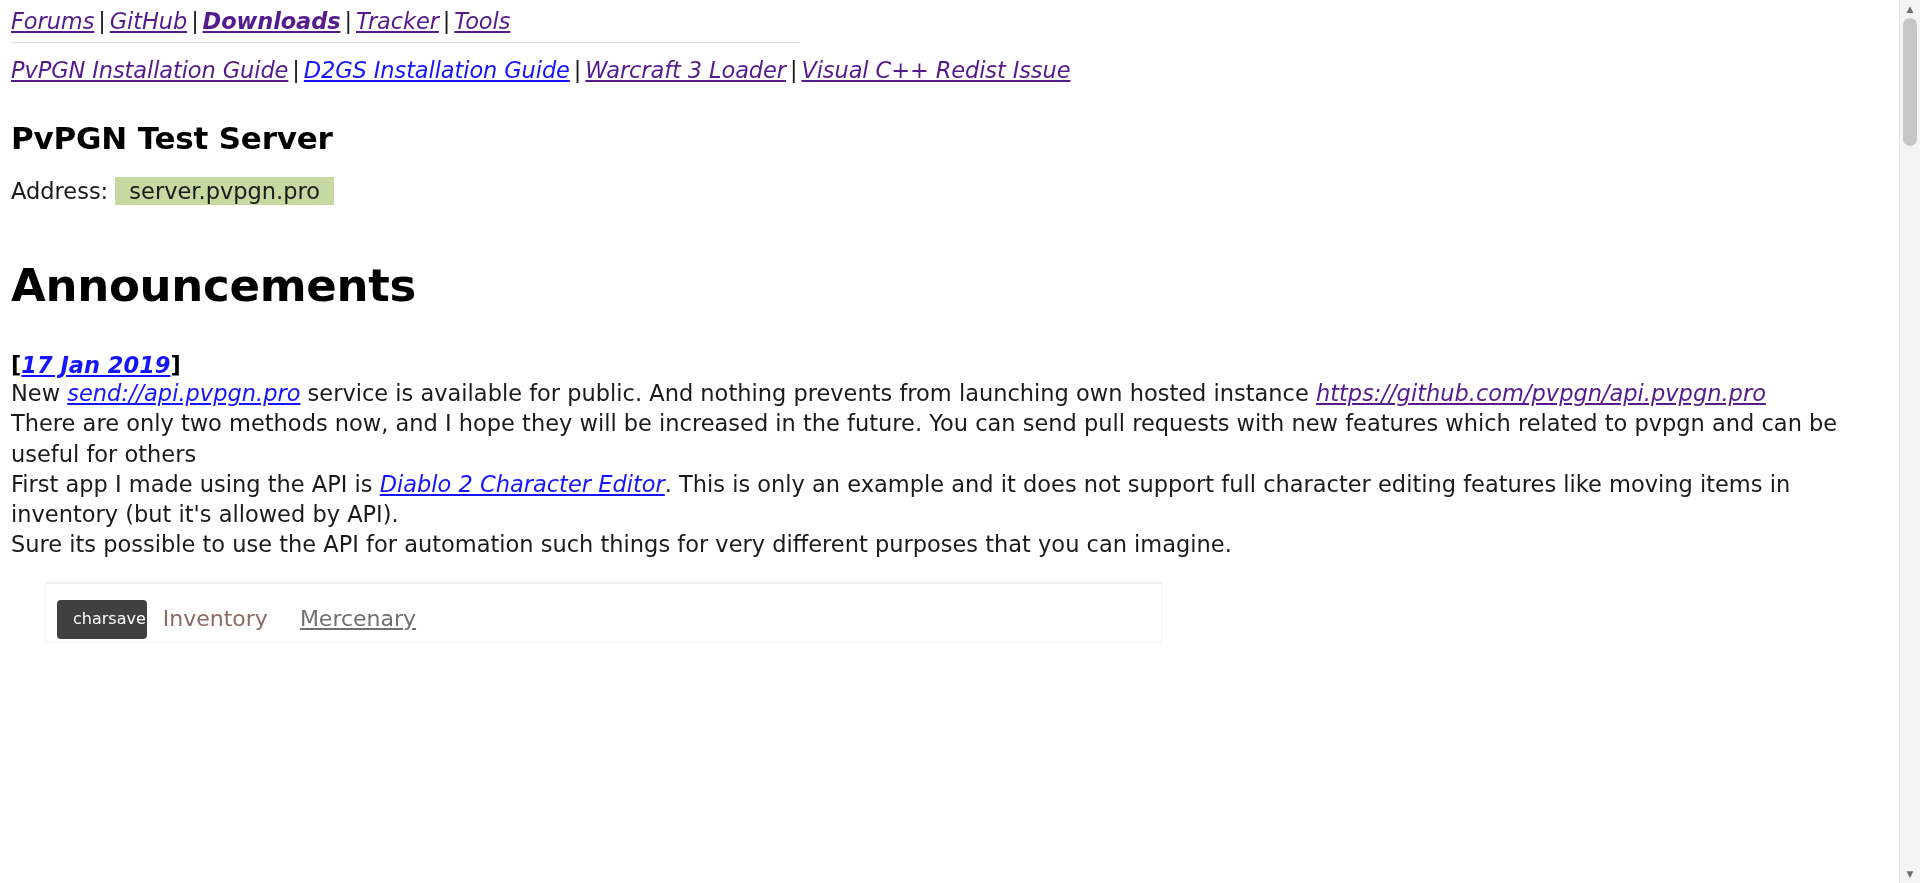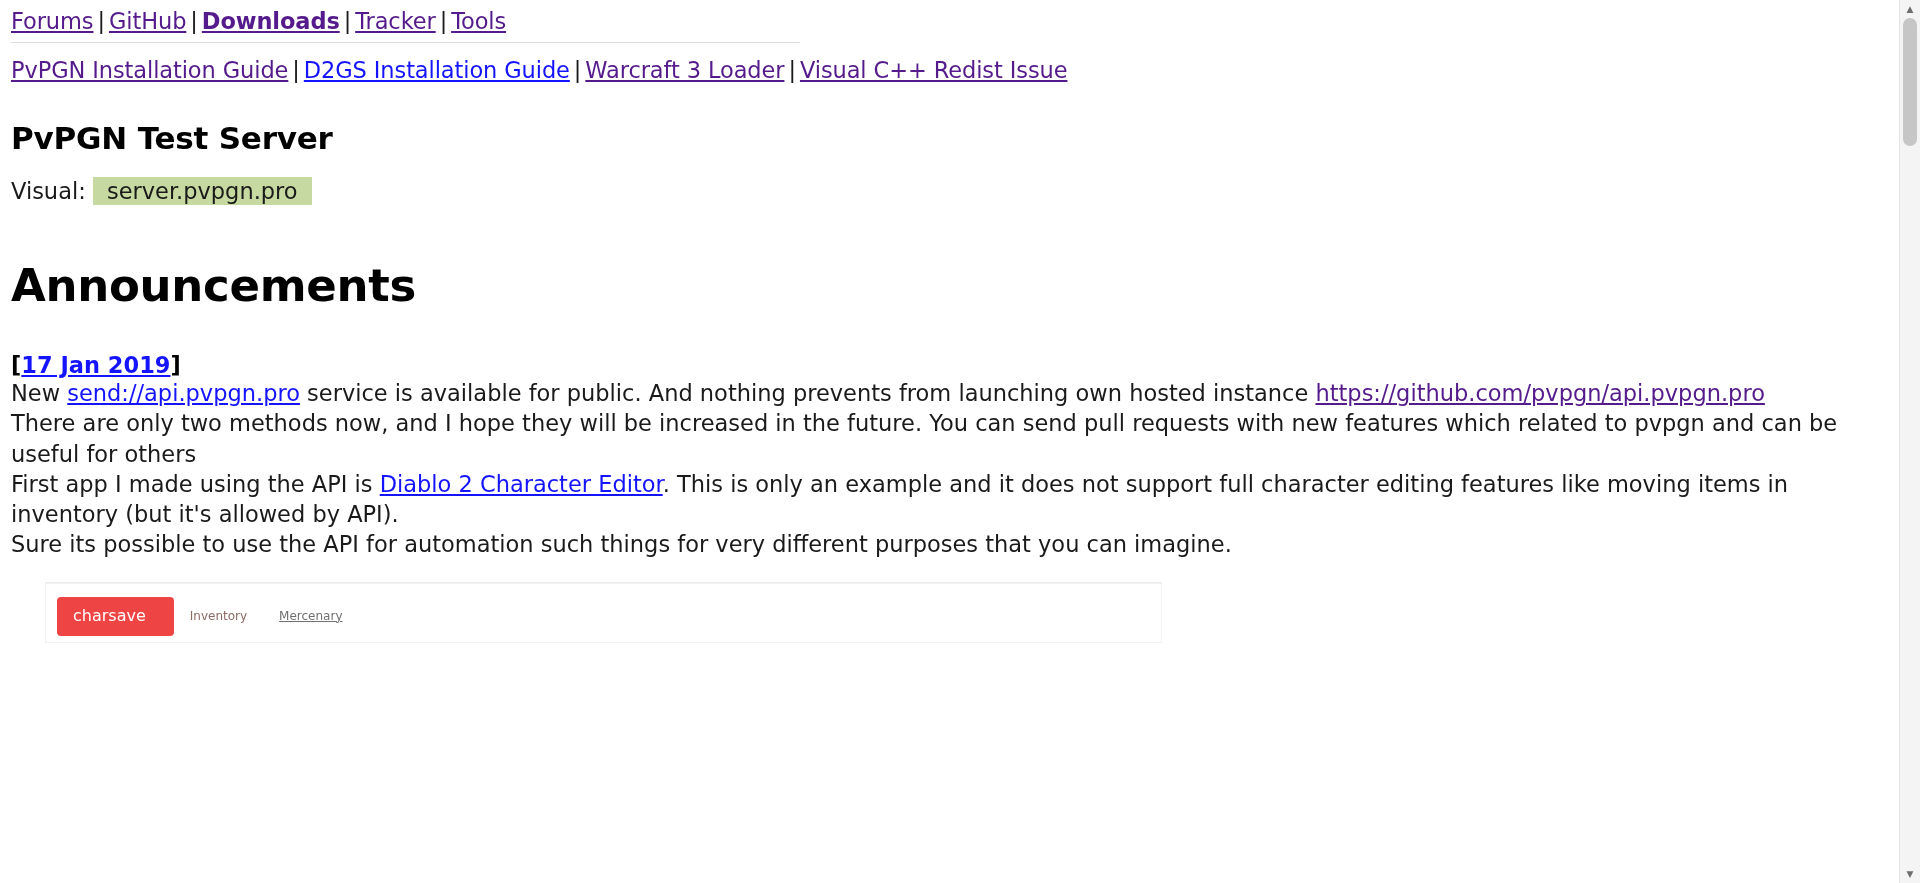--- a/index.html
+++ b/index.html
@@ -41,20 +41,21 @@
   .nav-row.secondary {
     padding-top: 12px;
     font-size: 22.5px;
   }
   .nav-sep {
     color: #1a1a1a;
     padding: 0 4px;
   }
   a {
     text-decoration: underline;
+    font-style: italic;
   }
   a.visited {
     color: #551a8b;
   }
   a.fresh {
     color: #1414ff;
   }
   a.bold {
     font-weight: bold;
   }
@@ -126,29 +127,29 @@
     box-shadow: 0 0 0 1px #f2f2f2 inset;
   }
   .app-tabs {
     display: flex;
     align-items: center;
     padding-left: 12px;
     padding-top: 14px;
     gap: 0;
   }
   .tab-pill {
-    background: #ef4444;
+    background: #404040;
     color: #ffffff;
     font-size: 16px;
-    padding: 9px 28px 11px 16px;
+    padding: 9px 1px 11px 16px;
     border-radius: 4px;
     font-family: "DejaVu Sans", "Liberation Sans", sans-serif;
   }
   .tab-plain {
-    font-size: 12px;
+    font-size: 22px;
     padding: 9px 16px 11px 16px;
     color: #8c6a64;
   }
   .tab-plain.gray { color: #707070; text-decoration: underline; }
 
   
   .scrollbar-track {
     position: absolute;
     top: 0;
     right: 0;
@@ -194,21 +195,21 @@
 
     <hr class="rule">
 
     <div class="nav-row secondary">
       <a href="#" class="visited">PvPGN Installation Guide</a><span class="nav-sep">|</span><a href="#" class="fresh">D2GS Installation Guide</a><span class="nav-sep">|</span><a href="#" class="visited">Warcraft 3 Loader</a><span class="nav-sep">|</span><a href="#" class="visited">Visual C++ Redist Issue</a>
     </div>
 
     <h2 class="section-title">PvPGN Test Server</h2>
 
     <div class="addr-block">
-      <div><span>Visual:</span> <span class="hl">server.pvpgn.pro</span></div>
+      <div><span>Address:</span> <span class="hl">server.pvpgn.pro</span></div>
     </div>
 
     <h1 class="announcements">Announcements</h1>
 
     <div class="date-line"><span>[</span><a href="#">17 Jan 2019</a><span>]</span></div>
 
     <p class="body p1"><span>New </span><a href="#" class="fresh">send://api.pvpgn.pro</a><span> service is available for public. And nothing prevents from launching own hosted instance </span><a href="#" class="visited">https://github.com/pvpgn/api.pvpgn.pro</a></p>
 
     <p class="body p2">There are only two methods now, and I hope they will be increased in the future. You can send pull requests with new features which related to pvpgn and can be useful for others</p>
 

